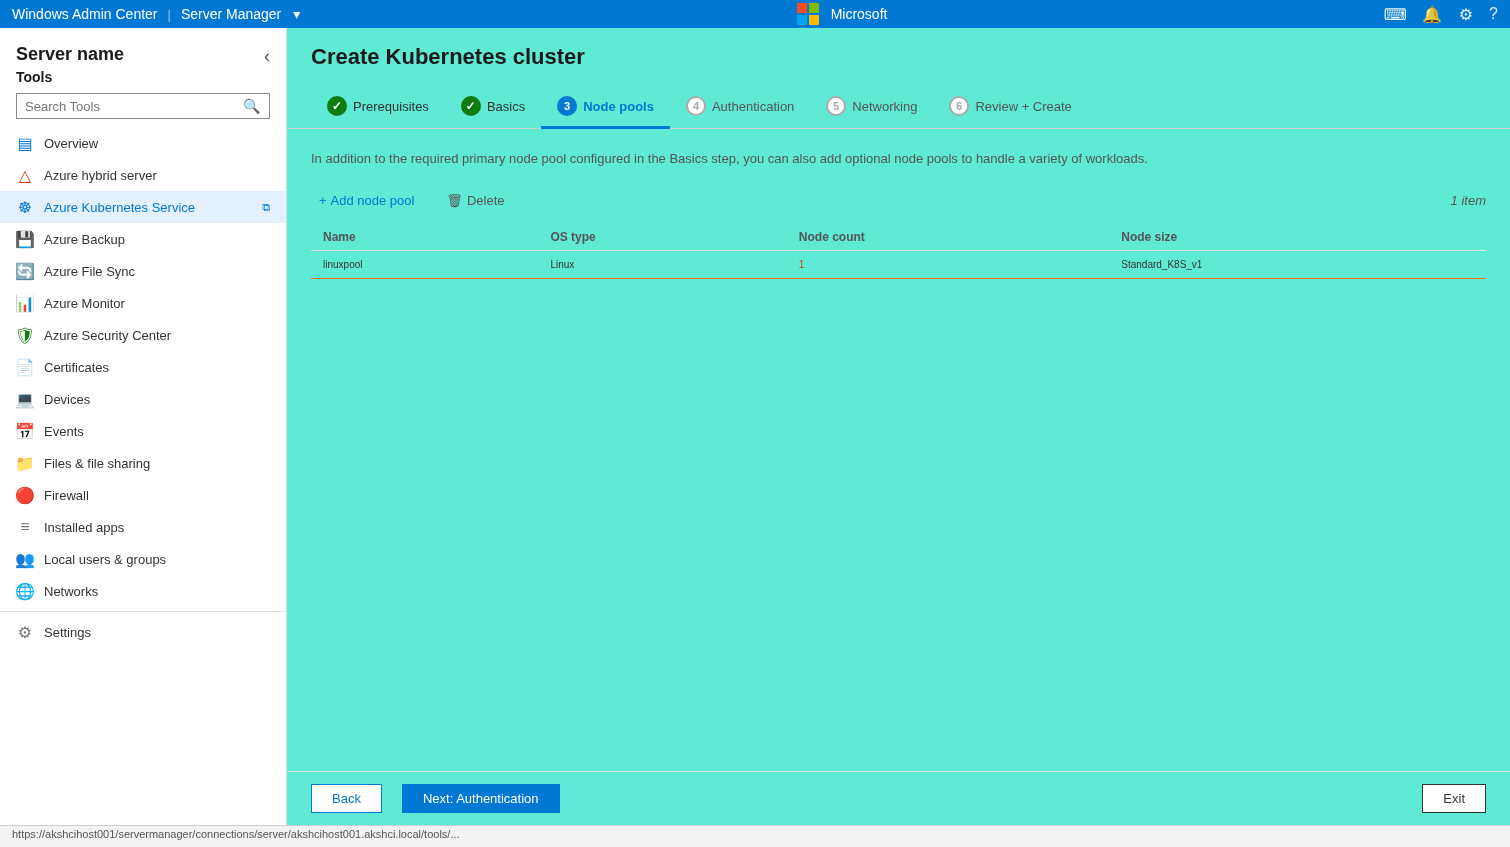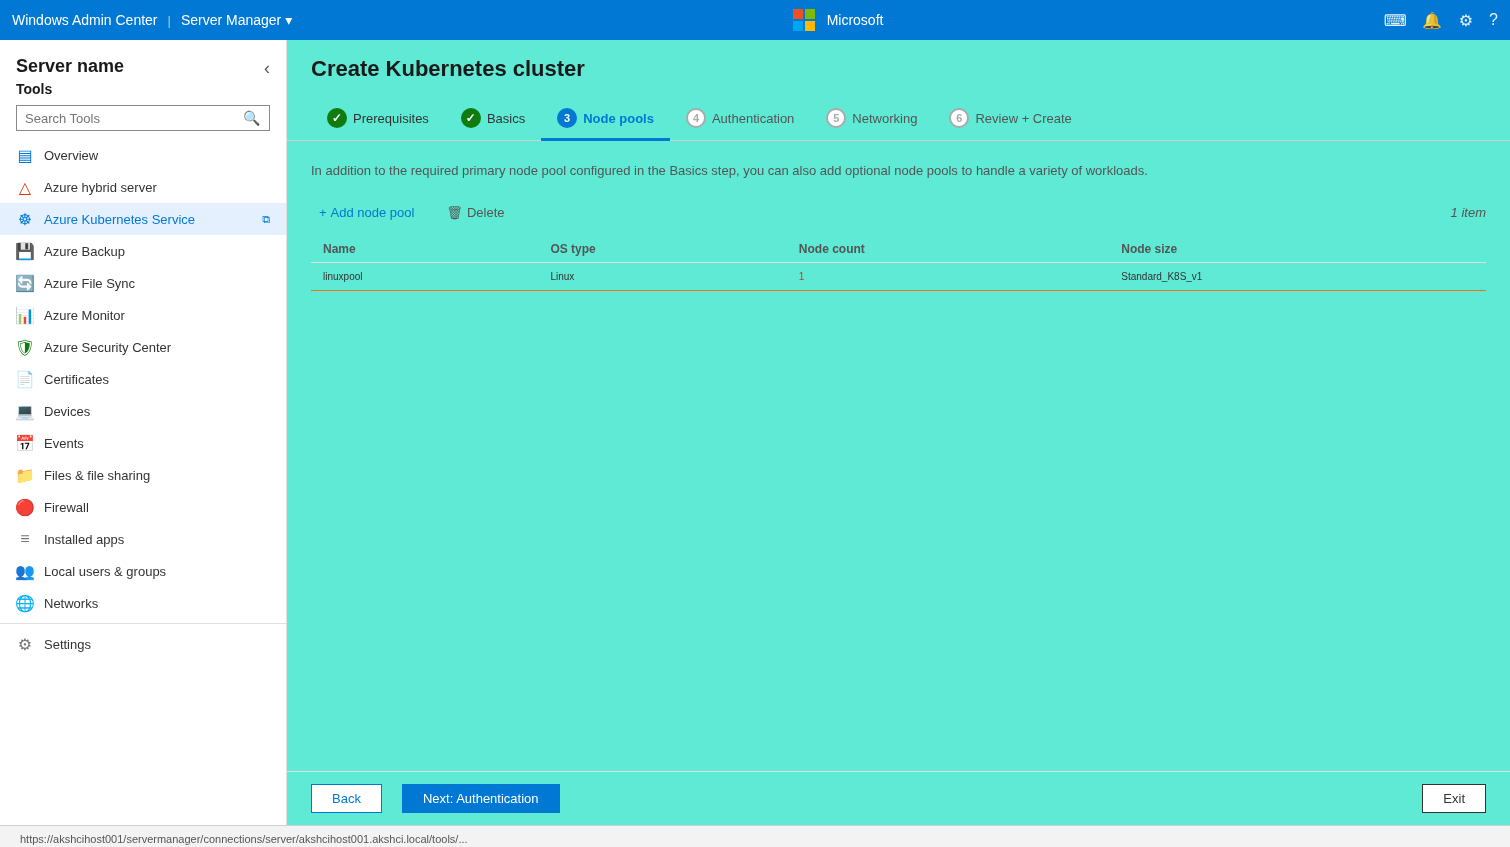--- a/index.html
+++ b/index.html
@@ -2,29 +2,29 @@
 <html><head>
   <meta charset="utf-8">
   <style>
     * { box-sizing: border-box; margin: 0; padding: 0; }
     body { font-family: 'Segoe UI', Arial, sans-serif; font-size: 13px; color: #333; height: 847px; overflow: hidden; display: flex; flex-direction: column; }
 
     
     .topbar {
       background: #0078d4;
       color: white;
-      height: 40px;
+      height: 28px;
       display: flex;
       align-items: center;
       padding: 0 12px;
       flex-shrink: 0;
     }
     .topbar-title { font-size: 14px; font-weight: 400; }
     .topbar-divider { margin: 0 10px; opacity: 0.6; }
-    .topbar-server { font-size: 14px; display: flex; align-items: center; gap: 4px; cursor: pointer; }
+    .topbar-server { font-size: 14px; display: flex; align-items: center; gap: 12px; cursor: pointer; }
     .topbar-center { flex: 1; display: flex; justify-content: center; align-items: center; gap: 6px; }
     .ms-logo { display: flex; gap: 2px; }
     .topbar-right { display: flex; align-items: center; gap: 16px; }
     .topbar-icon { font-size: 16px; cursor: pointer; opacity: 0.9; }
 
     
     .main-layout { display: flex; flex: 1; overflow: hidden; }
 
     
     .sidebar {
@@ -95,21 +95,21 @@
     .data-table td { padding: 8px 12px; font-size: 10px; border-bottom: 1px solid #f97316; }
     .node-count-val { color: #d83b01; font-weight: 500; }
 
     
     .content-footer { padding: 12px 24px; border-top: 1px solid #e0e0e0; display: flex; align-items: center; gap: 20px; }
     .btn-back { padding: 6px 20px; border: 1px solid #0078d4; background: #fff; color: #0078d4; font-size: 13px; cursor: pointer; }
     .btn-next { padding: 6px 20px; background: #0078d4; border: 1px solid #0078d4; color: #fff; font-size: 13px; cursor: pointer; }
     .btn-exit { margin-left: auto; padding: 6px 20px; border: 1px solid #333; background: #fff; color: #333; font-size: 13px; cursor: pointer; }
 
     
-    .statusbar { background: #f3f3f3; border-top: 1px solid #d0d0d0; padding: 2px 20px; font-size: 11px; color: #555; height: 22px; display: flex; align-items: flex-end; }
+    .statusbar { background: #f3f3f3; border-top: 1px solid #d0d0d0; padding: 2px 12px; font-size: 11px; color: #555; height: 22px; display: flex; align-items: flex-start; }
 
     
     .icon-blue { color: #0078d4; }
     .icon-orange { color: #d83b01; }
     .icon-yellow { color: #ffd700; }
     .icon-green { color: #107c10; }
     .icon-red { color: #d13438; }
     .icon-gray { color: #767676; }
   </style>
 </head>

